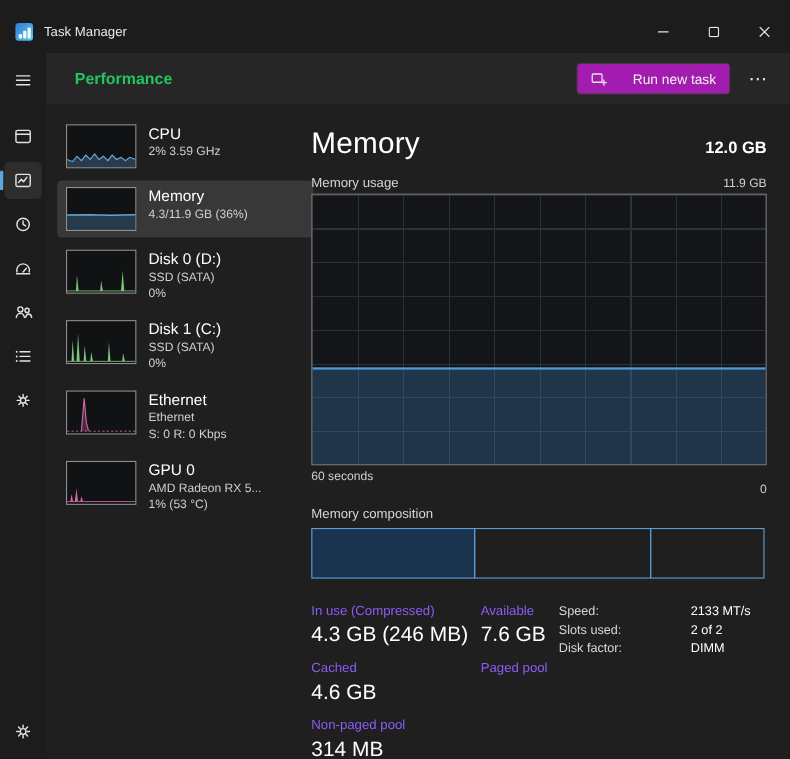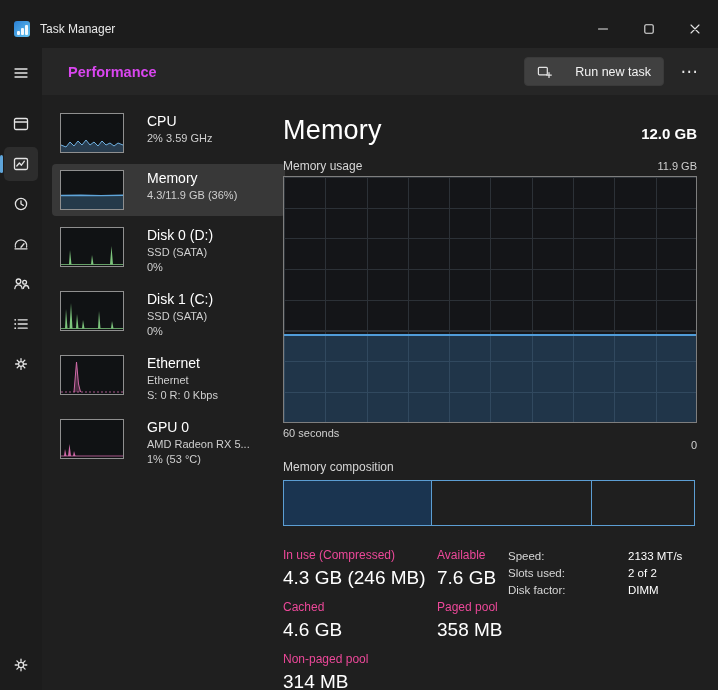--- a/index.html
+++ b/index.html
@@ -32,33 +32,33 @@
   .rail-icon.first { margin-top:8px; margin-bottom:14px; }
   .rail-icon.selected { background:#2d2d2d; }
   .rail-icon.selected::before { content:""; position:absolute; left:-4px; top:8px; width:3px; height:18px;
     border-radius:2px; background:#5fa5da; }
   .rail-spacer { flex:1; }
   .rail-icon.bottom { margin-bottom:8px; }
 
   
   .header { position:absolute; left:42px; top:48px; right:0; height:47px; background:#262626;
     display:flex; align-items:center; padding:0 12px 0 26px; }
-  .header-title { font-size:14.5px; font-weight:700; color:#d946ef; }
+  .header-title { font-size:14.5px; font-weight:700; color:#22c55e; }
   .header-actions { margin-left:auto; display:flex; align-items:center; gap:8px; }
-  .run-btn { display:flex; align-items:center; gap:23px; background:#404040; border:1px solid #3a3a3a;
+  .run-btn { display:flex; align-items:center; gap:23px; background:#a21caf; border:1px solid #3a3a3a;
     border-radius:4px; padding:6px 12px; font-size:12.5px; color:#f2f2f2; cursor:default; }
   .more-btn { width:34px; height:31px; border-radius:4px; display:flex; align-items:center; justify-content:center;
     color:#e6e6e6; font-size:17px; line-height:1; cursor:default; }
 
   
   .content { position:absolute; left:42px; top:95px; right:0; bottom:0; background:#1f1f1f; }
 
   
   .list-panel { position:absolute; left:10px; top:12px; width:233px; }
-  .perf-item { display:flex; align-items:flex-start; padding:6px 8px; border-radius:4px; margin-bottom:5px; cursor:default;gap:12px; }
+  .perf-item { display:flex; align-items:flex-start; padding:6px 8px; border-radius:4px; margin-bottom:5px; cursor:default; }
   .perf-item.selected { background:#383838; }
   .mini-graph { width:64px; height:40px; border:1px solid #8f8f8f; background:#101214; flex:none; }
   .perf-text { margin-left:11px; min-width:0; }
   .perf-title { font-size:14px; line-height:17px; color:#fff; }
   .perf-sub { font-size:11px; line-height:14px; color:#cfcfcf; margin-top:1px; white-space:nowrap; }
   .perf-sub:empty { display:none; }
 
   
   .main-panel { position:absolute; left:241px; top:10px; right:21px; }
   .main-title-row { display:flex; align-items:baseline; margin-top:10px; }
@@ -82,21 +82,21 @@
   .comp-label { margin-top:9px; font-size:12px; color:#d6d6d6; }
   .comp-bar { display:flex; height:46px; margin-top:6px; }
   .comp-seg { border:1px solid #5c9ed3; height:100%; }
   .comp-seg + .comp-seg { margin-left:-1px; }
   .comp-seg.filled { background:#1a3450; }
 
   
   .stats { display:flex; margin-top:22px; }
   .stats-left { display:grid; grid-template-columns:154px 71px; row-gap:11px; }
   .stat-cell { min-width:0; }
-  .stat-label { font-size:12px; color:#ec4899; white-space:nowrap; }
+  .stat-label { font-size:12px; color:#8b5cf6; white-space:nowrap; }
   .stat-value { font-size:19px; color:#fff; margin-top:5px; white-space:nowrap; }
   .stats-right { margin-left:0; padding-top:2px; }
   .sr-row { display:flex; margin-bottom:5px; font-size:11.5px;align-items:center; }
   .sr-label { width:120px; color:#d6d6d6; }
   .sr-value { color:#fff; font-weight:400; }
 </style>
 </head>
 <body>
 
 <div class="titlebar">
@@ -334,21 +334,20 @@
         <div class="stat-cell">
           <div class="stat-label">Available</div>
           <div class="stat-value">7.6 GB</div>
         </div>
         <div class="stat-cell">
           <div class="stat-label">Cached</div>
           <div class="stat-value">4.6 GB</div>
         </div>
         <div class="stat-cell">
           <div class="stat-label">Paged pool</div>
-          <div class="stat-value">358 MB</div>
         </div>
         <div class="stat-cell">
           <div class="stat-label">Non-paged pool</div>
           <div class="stat-value">314 MB</div>
         </div>
       </div>
 
       <div class="stats-right">
         <div class="sr-row">
           <span class="sr-label">Speed:</span>

